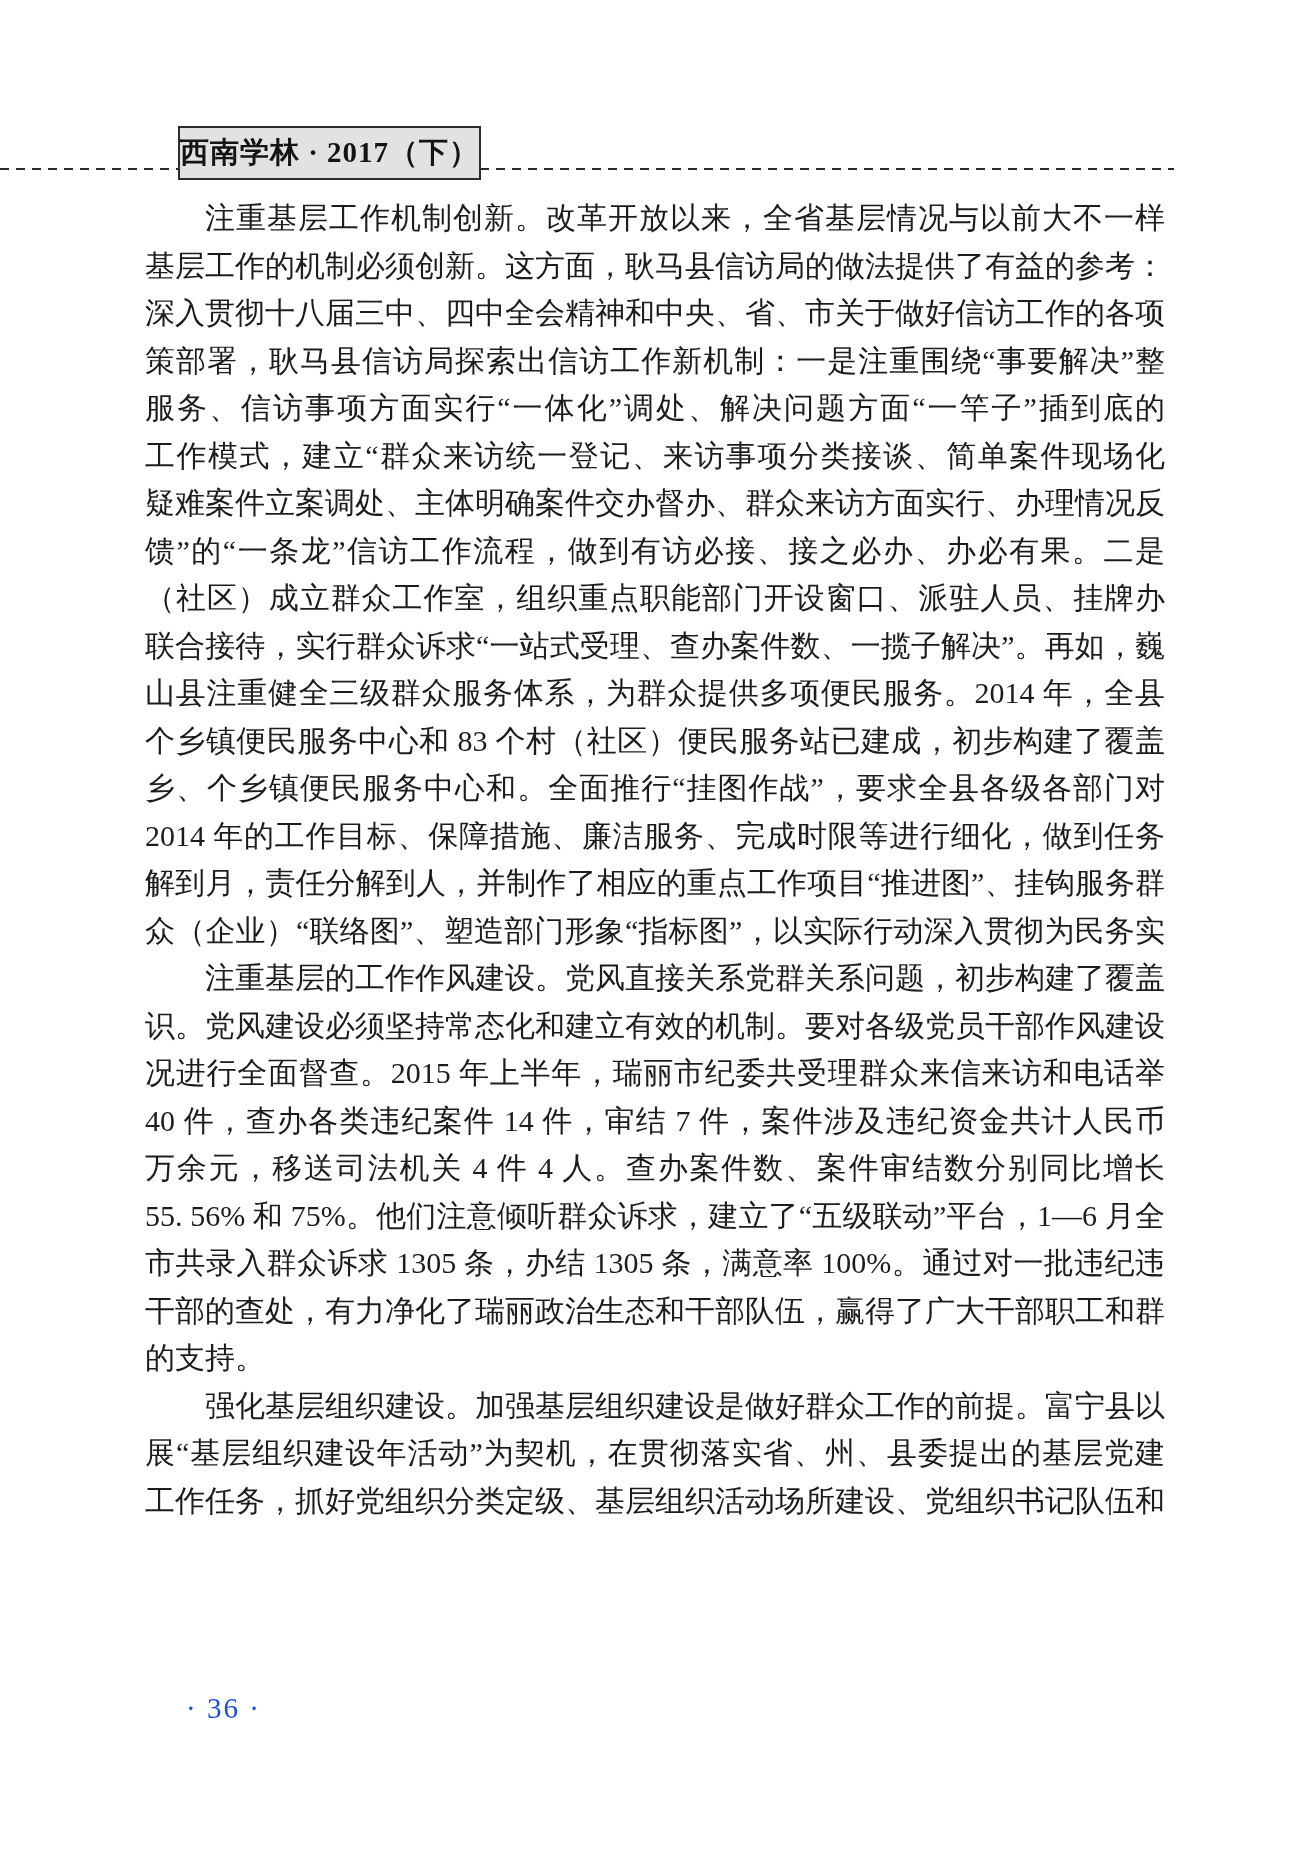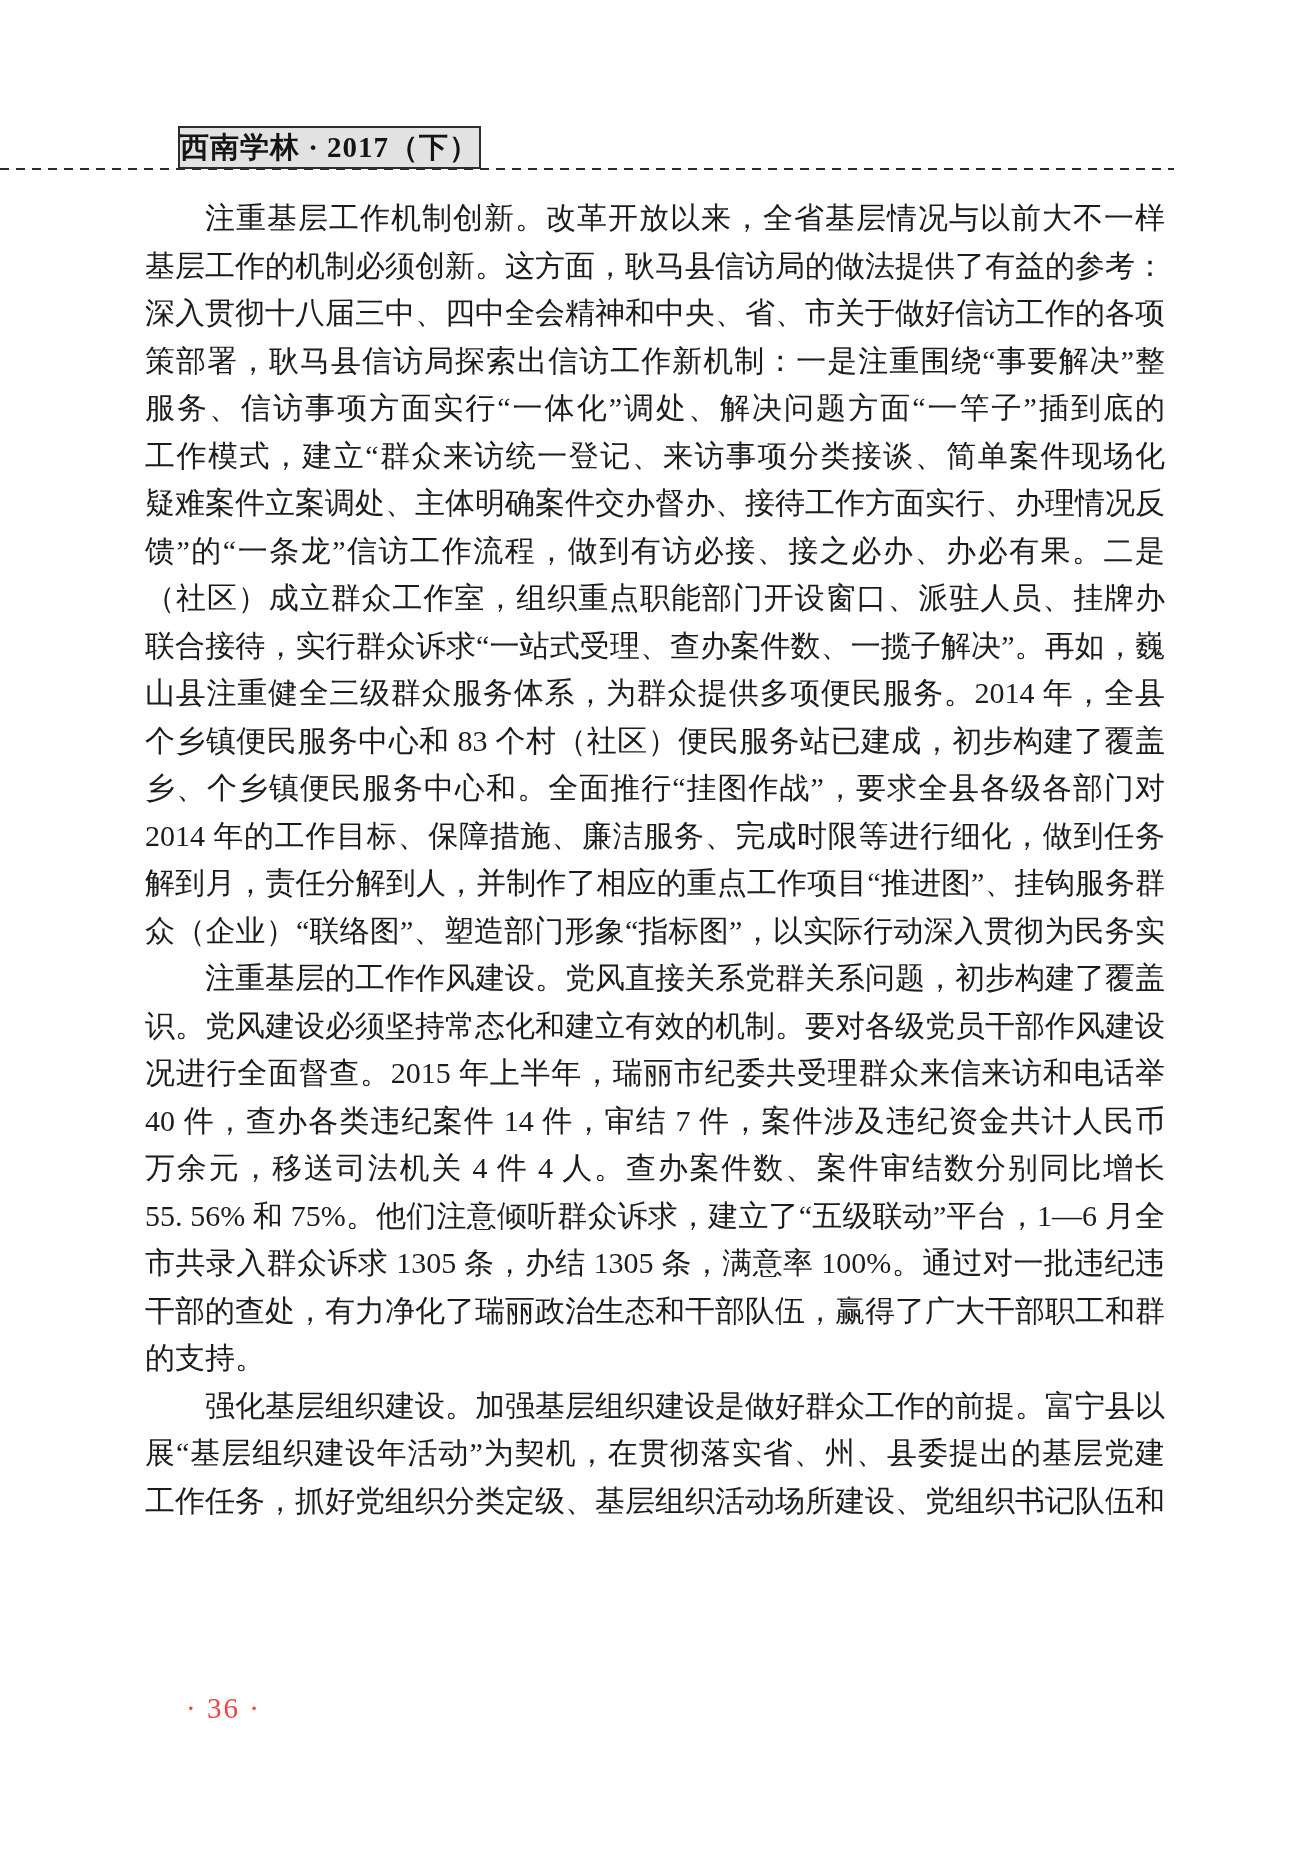--- a/index.html
+++ b/index.html
@@ -8,21 +8,21 @@
     position:relative;
     width:1307px; height:1859px;
     background:#ffffff;
     overflow:hidden;
     font-family:"Liberation Serif","DejaVu Serif",serif;
     color:#1c1c1c;
   }
   .header-box {
     position:absolute;
     left:178px; top:126px;
-    width:303px; height:43px;
+    width:303px; height:54px;
     background:#e2e2e2;
     border:2px solid #2d2d2d;
     box-sizing:border-box;
     display:flex; align-items:center; justify-content:center;
     z-index:2;
   }
   .header-title {
     font-weight:bold;
     font-size:29px;
     letter-spacing:1px;
@@ -49,42 +49,42 @@
     text-align-last:justify;
     overflow:hidden;
   }
   .line.first { text-indent:2em; }
   .line.flush { text-align-last:left; }
   .page-num {
     position:absolute;
     left:186px; top:1692px;
     font-size:29px;
     letter-spacing:2px;
-    color:#ef4444;
+    color:#1d4ed8;
   }
 </style>
 </head>
 <body>
 
 <div class="page">
 
   <div class="header-box">
     <span class="header-title">西南学林 · 2017（下）</span>
   </div>
 
   <div class="divider"></div>
 
   <div class="body-text">
       <div class="line first">注重基层工作机制创新。改革开放以来，全省基层情况与以前大不一样了，</div>
       <div class="line">基层工作的机制必须创新。这方面，耿马县信访局的做法提供了有益的参考：为</div>
       <div class="line">深入贯彻十八届三中、四中全会精神和中央、省、市关于做好信访工作的各项决</div>
       <div class="line">策部署，耿马县信访局探索出信访工作新机制：一是注重围绕“事要解决”整</div>
       <div class="line">服务、信访事项方面实行“一体化”调处、解决问题方面“一竿子”插到底的</div>
       <div class="line">工作模式，建立“群众来访统一登记、来访事项分类接谈、简单案件现场化解、</div>
-      <div class="line">疑难案件立案调处、主体明确案件交办督办、接待工作方面实行、办理情况反</div>
+      <div class="line">疑难案件立案调处、主体明确案件交办督办、群众来访方面实行、办理情况反</div>
       <div class="line">馈”的“一条龙”信访工作流程，做到有访必接、接之必办、办必有果。二是</div>
       <div class="line">（社区）成立群众工作室，组织重点职能部门开设窗口、派驻人员、挂牌办公、</div>
       <div class="line">联合接待，实行群众诉求“一站式受理、查办案件数、一揽子解决”。再如，巍</div>
       <div class="line">山县注重健全三级群众服务体系，为群众提供多项便民服务。2014 年，全县 10</div>
       <div class="line">个乡镇便民服务中心和 83 个村（社区）便民服务站已建成，初步构建了覆盖县、</div>
       <div class="line">乡、个乡镇便民服务中心和。全面推行“挂图作战”，要求全县各级各部门对</div>
       <div class="line">2014 年的工作目标、保障措施、廉洁服务、完成时限等进行细化，做到任务分</div>
       <div class="line">解到月，责任分解到人，并制作了相应的重点工作项目“推进图”、挂钩服务群</div>
       <div class="line">众（企业）“联络图”、塑造部门形象“指标图”，以实际行动深入贯彻为民务实</div>
       <div class="line first">注重基层的工作作风建设。党风直接关系党群关系问题，初步构建了覆盖县</div>

